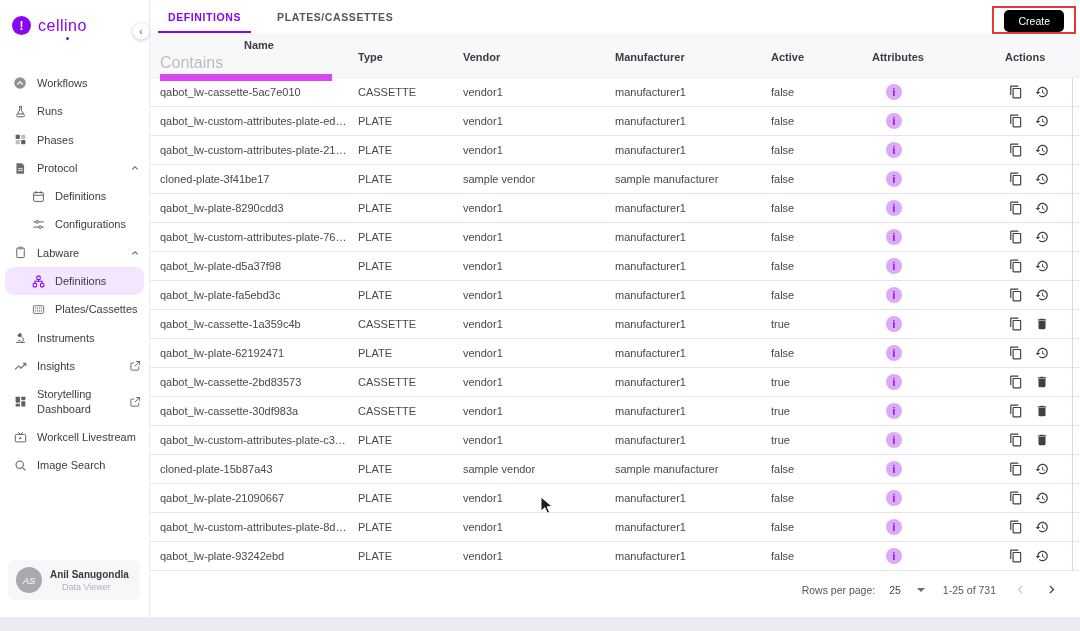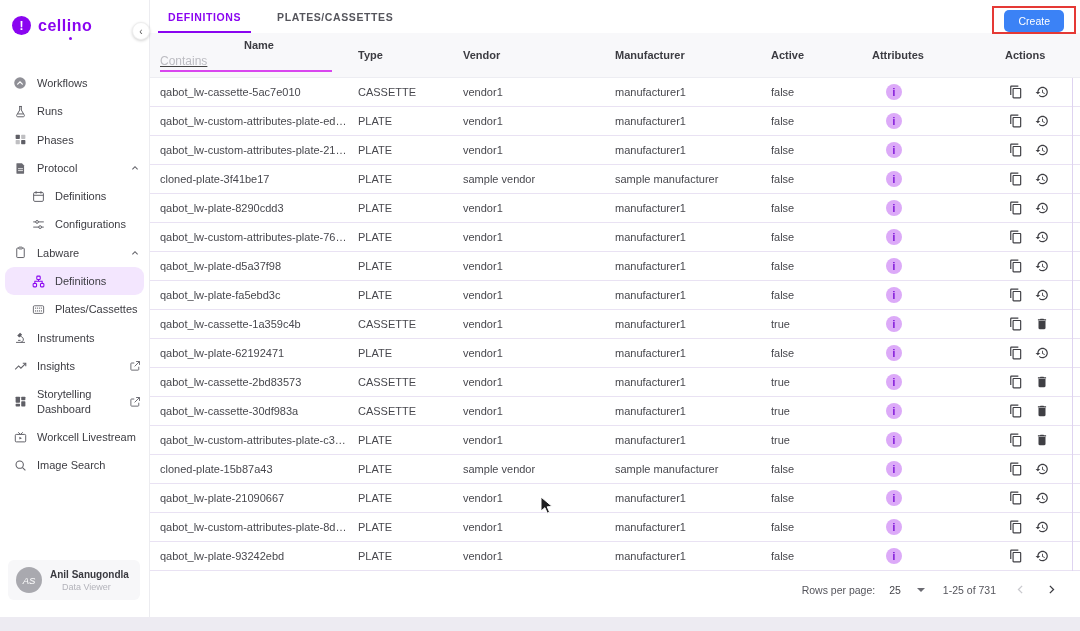--- a/index.html
+++ b/index.html
@@ -7,21 +7,21 @@
   body { background:#edebf2; font-family:"Liberation Sans", sans-serif; }
   .app { display:flex; width:1080px; height:617px; background:#fff; }
 
   
   .sidebar { position:relative; width:150px; min-width:150px; background:#fff;
              border-right:1px solid #ececf0; }
   .logo-row { display:flex; align-items:center; gap:7px; padding:16px 0 14px 12px; }
   .logo-mark { width:19px; height:19px; border-radius:50%; background:#8A05F0; color:#fff;
                display:flex; align-items:center; justify-content:center;
                font-size:12px; font-weight:bold; }
-  .wordmark { position:relative; color:#8A05F0; font-size:16px; letter-spacing:.5px; font-weight:700; }
+  .wordmark { position:relative; color:#8A05F0; font-size:16px; letter-spacing:.5px; font-weight:400; }
   .wordmark::after { content:""; position:absolute; left:58%; bottom:-5px; width:3px; height:3px;
                      border-radius:50%; background:#8A05F0; }
   .collapse-btn { position:absolute; top:22px; left:132px; width:18px; height:18px; border-radius:50%;
                   background:#fff; border:1px solid #eee; box-shadow:0 1px 3px rgba(0,0,0,.18);
                   font-size:10px; color:#555; line-height:15px; text-align:center; cursor:pointer; z-index:5; }
   nav { margin-top:20px; }
   .side-item { display:flex; align-items:center; gap:9px; padding:7px 8px 7px 12px;
                font-size:11px; color:#3c3c42; font-weight:500; cursor:pointer; min-height:28px; }
   .side-item.sub { padding-left:30px; }
   .side-item.active { background:#f3e6fe; border-radius:9px; margin:0 5px; padding-left:25px;
@@ -40,33 +40,33 @@
   .content { position:relative; flex:1; background:#fff; }
   .topbar { position:relative; height:33px; display:flex; align-items:flex-end; }
   .tabs { display:flex; height:100%; }
   .tab { display:flex; align-items:center; padding:0 18px; font-size:10.5px; font-weight:bold;
          letter-spacing:.6px; color:#55555c; cursor:pointer; position:relative; }
   .tab.active { color:#8A05F0; }
   .tab.active::after { content:""; position:absolute; left:8px; right:8px; bottom:0; height:2px;
                        background:#8A05F0; }
   .annotation-box { position:absolute; top:6px; right:4px; width:84px; height:28px;
                     border:2px solid #e53935; z-index:4; pointer-events:none; }
-  .create-btn { position:absolute; top:10px; right:16px; background:#3b82f6; color:#fff;
+  .create-btn { position:absolute; top:10px; right:16px; background:#000000; color:#fff;
                 border:none; border-radius:5px; font-size:10.5px; font-weight:500;
                 padding:5px 14px; cursor:pointer; font-family:"Liberation Sans",sans-serif; }
 
   .grid { display:grid; grid-template-columns:198px 105px 152px 156px 101px 133px 1fr;
           padding-left:10px; align-items:center; }
   .thead { background:#f8f8fa; height:45px; border-bottom:1px solid #ededf2; }
   .th { font-size:11px; font-weight:bold; color:#3c3c42; }
   .th-name { align-self:start; padding-top:6px; }
   .th-name .th { display:block;text-align:center; }
-  .filter-input { width:172px; border:none; border-bottom:2px solid #d946ef; background:transparent;
-                  font-size:12px; color:#444; padding:3px 0 2px 0; outline:none;
-                  font-family:"Liberation Sans",sans-serif;text-decoration:underline; }
+  .filter-input { width:172px; border:none; border-bottom:7px solid #d946ef; background:transparent;
+                  font-size:16px; color:#444; padding:3px 0 2px 0; outline:none;
+                  font-family:"Liberation Sans",sans-serif; }
   .filter-input::placeholder { color:#bcbcc2; }
 
   .trow { height:29px; border-bottom:1px solid #e9e2f3; font-size:11px; color:#48484e; }
   .cell { overflow:hidden; white-space:nowrap; text-overflow:ellipsis; padding-right:8px; }
   .chip { width:16px; height:16px; border-radius:50%; background:#dcaaf8; color:#7a0bd6;
           font-size:10px; font-weight:bold; font-style:normal; display:flex; align-items:center;
           justify-content:center; margin-left:14px; cursor:pointer; }
   .actions-cell { display:flex; gap:12px; align-items:center; padding-left:4px; }
   .icon-btn { background:none; border:none; padding:0; cursor:pointer; display:flex; align-items:center; }
 

